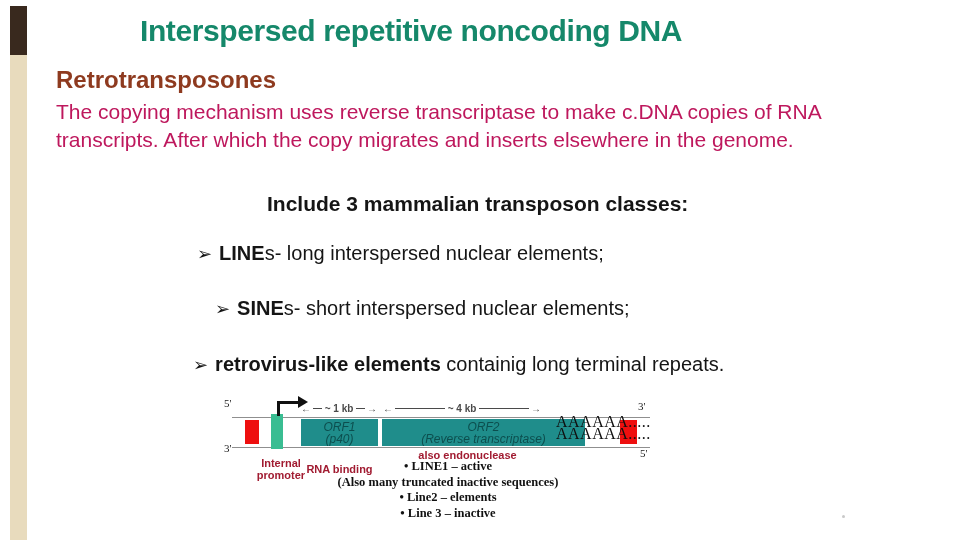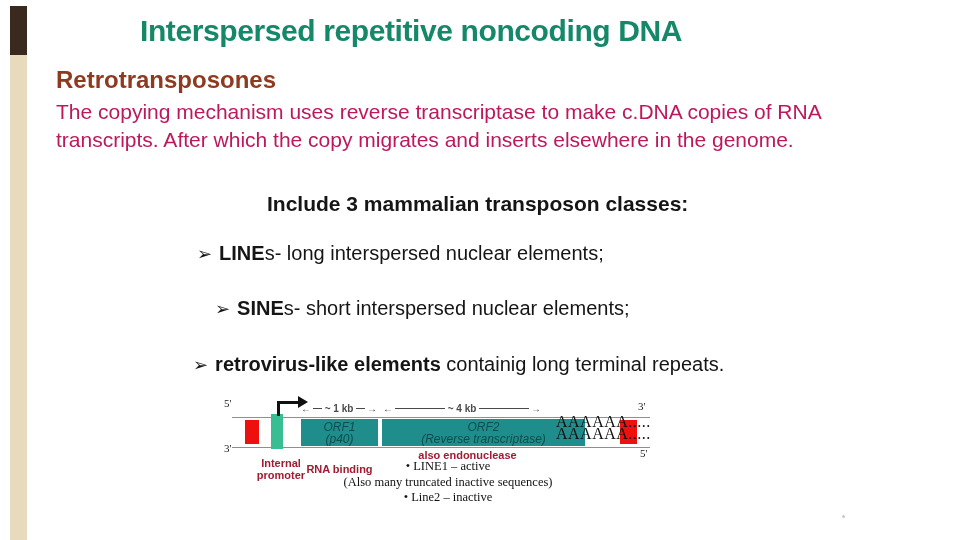--- a/index.html
+++ b/index.html
@@ -32,21 +32,21 @@
   .scale{position:absolute;display:flex;align-items:center;gap:2px;font-size:10px;color:#4a4a4a;}
   .scale .ln{flex:1;height:0;border-top:1px solid #4a4a4a;}
   .scale .lbl{white-space:nowrap;padding:0 1px;font-weight:bold;}
   .orf{position:absolute;top:24px;height:27px;background:#1f8d8b;color:#0c4e4e;font-size:12px;
        display:flex;flex-direction:column;justify-content:center;text-align:center;line-height:12px;font-style:italic;}
   .poly{position:absolute;left:328px;top:21px;font-family:"Liberation Serif","DejaVu Serif",serif;
         font-size:16px;line-height:12px;color:#101010;letter-spacing:0.5px;white-space:nowrap;}
   .prime{position:absolute;font-family:"Liberation Serif","DejaVu Serif",serif;font-size:11px;color:#222222;}
   .redlabel{position:absolute;font-size:11px;font-weight:bold;color:#a11b31;text-align:center;line-height:12px;white-space:nowrap;}
   .notes{position:absolute;left:40px;top:64px;width:360px;text-align:center;
-         font-family:"Liberation Serif","DejaVu Serif",serif;font-weight:normal;font-size:12.5px;
+         font-family:"Liberation Serif","DejaVu Serif",serif;font-weight:bold;font-size:12.5px;
          color:#111111;line-height:15.5px;}
   .artifact{position:absolute;left:842px;top:515px;width:3px;height:3px;background:#c9c9c9;border-radius:50%;}
 </style>
 </head>
 <body>
 
 <div class="stage">
 
   <div class="strip"></div>
   <div class="strip-cap"></div>
@@ -127,20 +127,21 @@
     <div class="redlabel" style="left:154px;top:54px;width:171px;">also endonuclease</div>
 
     <div class="redlabel" style="left:8px;top:62px;width:90px;">
       <div>Internal</div>
       <div>promoter</div>
     </div>
 
     <div class="notes">
       <div>•   LINE1 – active</div>
       <div>(Also many truncated inactive sequences)</div>
-      <div>•   Line2 – inactive</div>
+      <div>•   Line2 – elements</div>
+      <div>•   Line 3 – inactive</div>
     </div>
 
   </div>
 
   <div class="artifact"></div>
 
 </div>
 
 </body></html>

